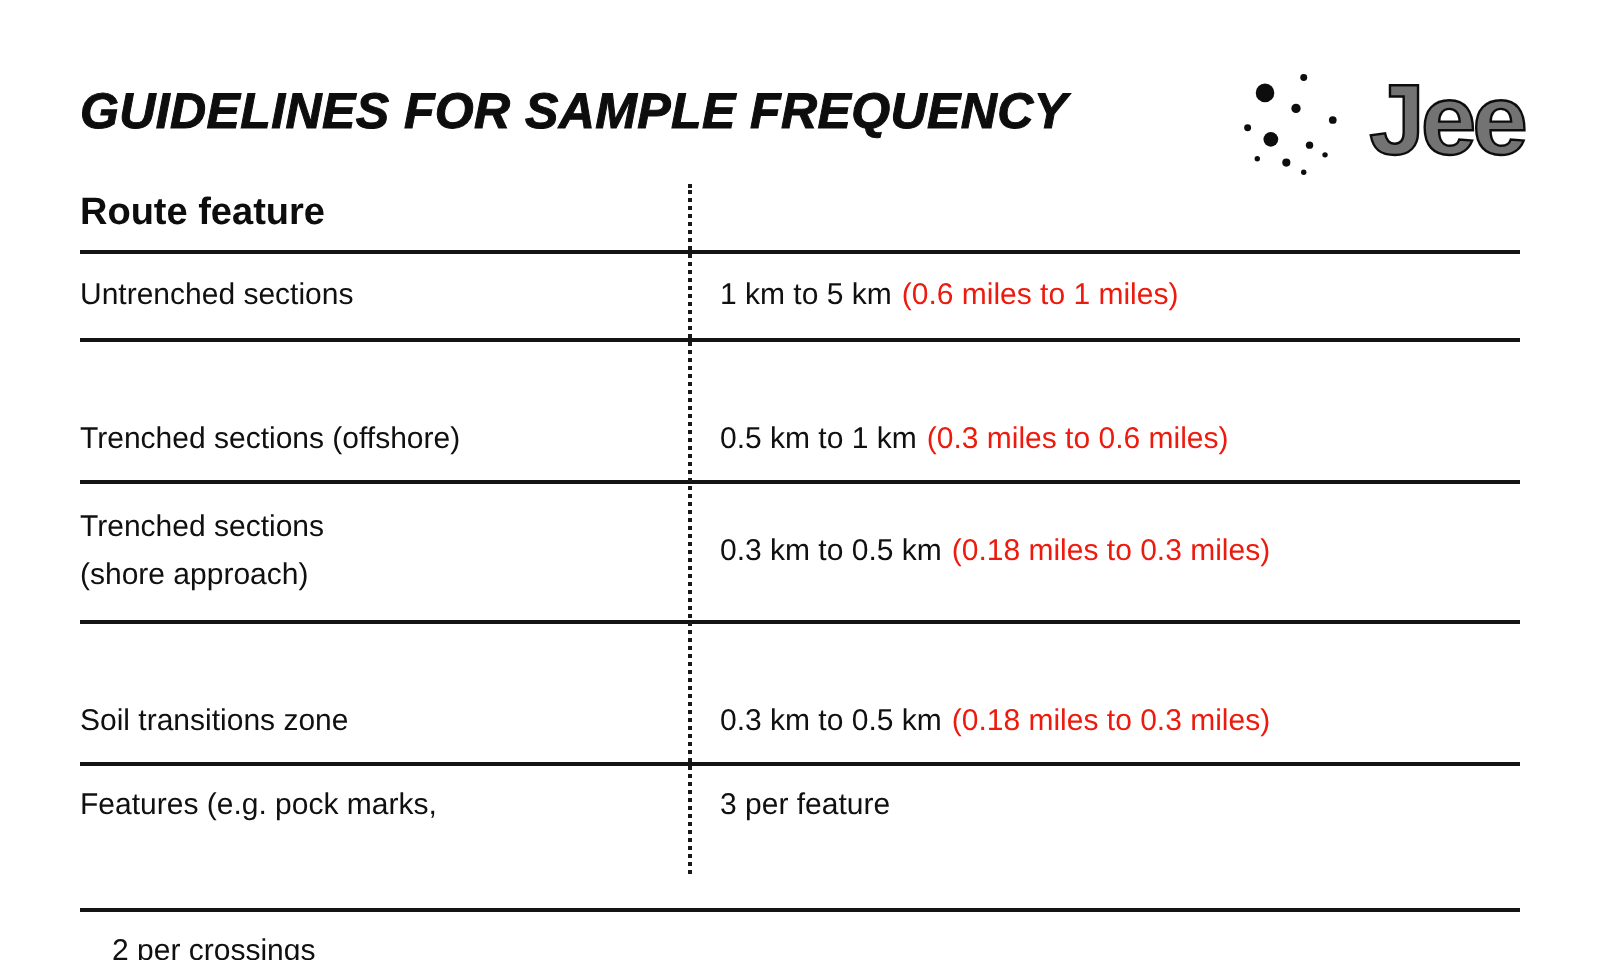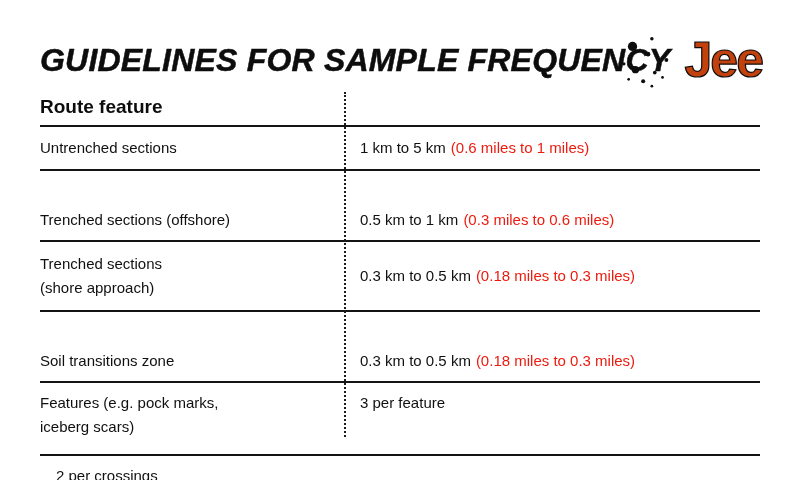--- a/index.html
+++ b/index.html
@@ -3,30 +3,30 @@
 <meta charset="utf-8">
 <style>
   * { margin:0; padding:0; box-sizing:border-box; }
   html,body { background:#ffffff; }
   .page {
     position:relative; width:800px; height:480px; background:#ffffff;
     font-family:"Liberation Sans", sans-serif; color:#101010; overflow:hidden;
   }
   .title {
     position:absolute; left:40px; top:42px;
-    font-size:32px; font-weight:700; font-style:italic;
+    font-size:25px; font-weight:700; font-style:italic;
     letter-spacing:0.2px; color:#0d0d0d;
     -webkit-text-stroke:0.5px #0d0d0d;
     white-space:nowrap;
   }
   .logo { position:absolute; top:30px; right:38px; display:flex; align-items:flex-start; }
   .logo-dots { width:70px; height:60px; display:block; }
   .logo-text {
     font-size:50px; font-weight:700; line-height:0.8; margin-top:10px; margin-left:2px;
-    letter-spacing:-2px; color:#c2410c; -webkit-text-stroke:1.2px #0d0d0d;
+    letter-spacing:-2px; color:#737373; -webkit-text-stroke:1.2px #0d0d0d;
   }
   .table { position:absolute; left:40px; top:90px; width:720px; }
   .vline {
     position:absolute; left:304px; top:2px; height:345px; width:0;
     border-left:2px dotted #1a1a1a;
   }
   .row {
     display:grid; grid-template-columns:304px 416px; align-items:center;
     border-bottom:2px solid #141414;
   }
@@ -104,21 +104,20 @@
     <div class="row h-43">
       <div class="cell c1">
         <div>Soil transitions zone</div>
       </div>
       <div class="cell c2"><span>0.3 km to 0.5 km</span><span class="mi">(0.18 miles to 0.3 miles)</span></div>
     </div>
 
     <div class="row top h-73">
       <div class="cell c1">
         <div>Features (e.g. pock marks,</div>
-        <div>iceberg scars)</div>
       </div>
       <div class="cell c2"><span>3 per feature</span><span class="mi"></span></div>
     </div>
 
     <div class="row last h-40">
       <div class="cell c2"><span>2 per crossings</span><span class="mi"></span></div>
     </div>
 
   </div>
 </div>

